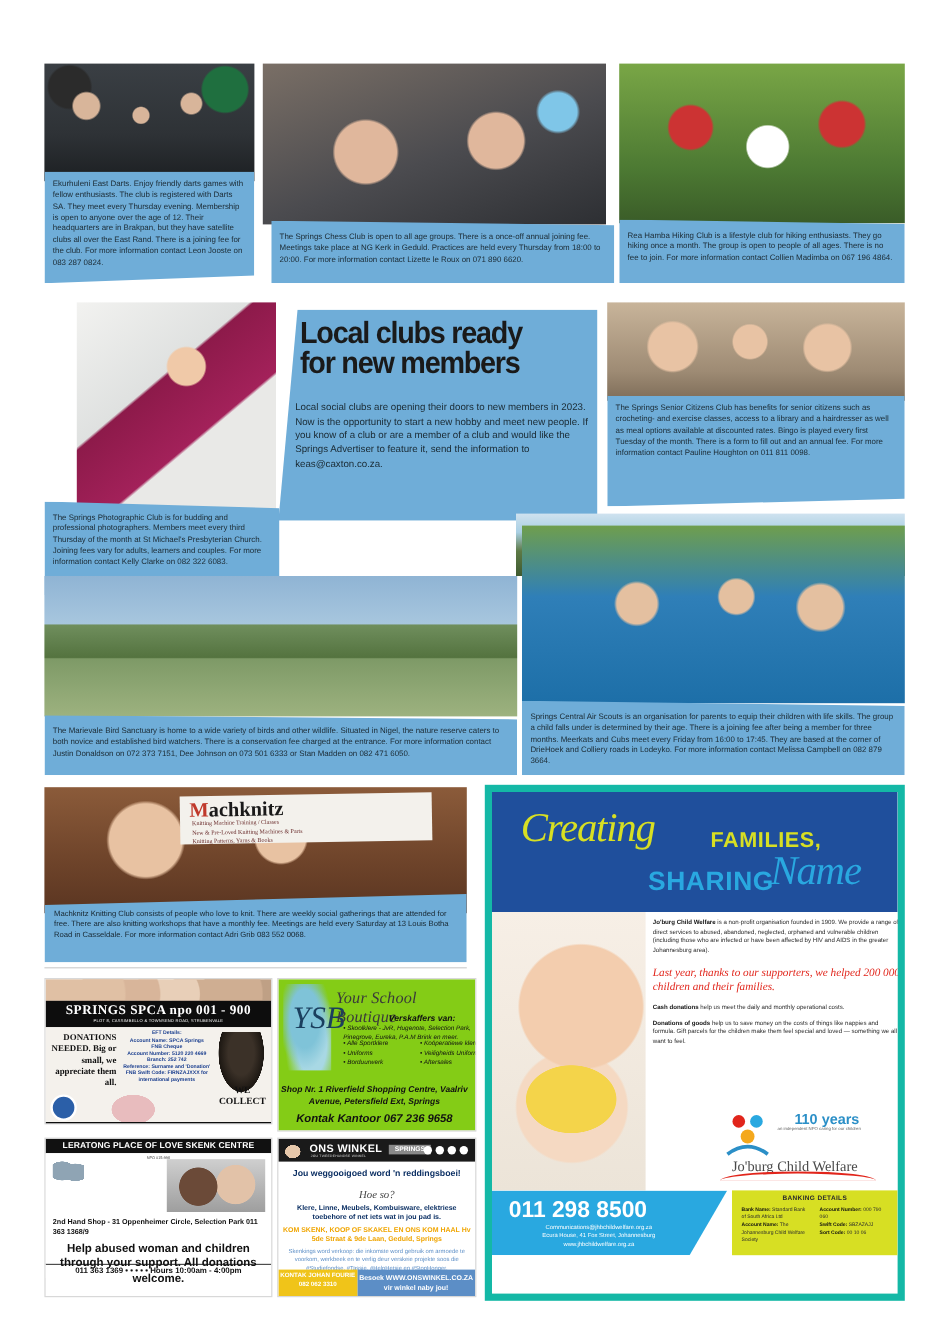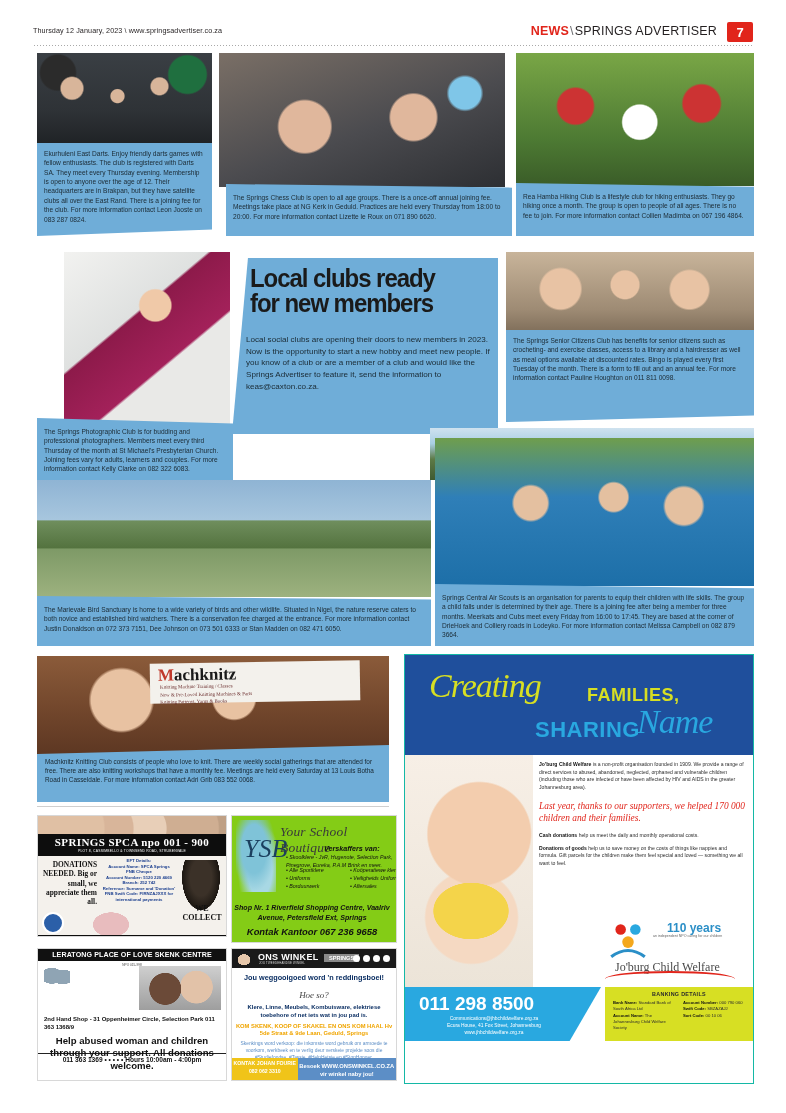--- a/index.html
+++ b/index.html
@@ -154,21 +154,21 @@
   .ow-line1 { text-align:center; font-size:7.3px; font-weight:bold; color:#0b2f63; margin-top:5px;}
   .ow-hoe { text-align:center; font-family:"Liberation Serif", serif; font-style:italic; font-size:9px; color:#444; margin-top:8px;}
   .ow-line2 { text-align:center; font-size:5.9px; font-weight:bold; color:#0b2f63; margin-top:3px; line-height:1.4; padding:0 6px;}
   .ow-line3 { text-align:center; font-size:5.8px; font-weight:bold; color:#f0a500; margin-top:3px; line-height:1.35;}
   .ow-line4 { text-align:center; font-size:4.9px; color:#5c8ec6; margin-top:3px; line-height:1.4; padding:0 5px;}
   .ow-foot { position:absolute; left:0; right:0; bottom:0; height:22px; display:flex;}
   .ow-kontak { width:40%; background:#f0c419; color:#fff; font-size:5.2px; font-weight:bold; text-align:center; padding-top:2px; line-height:1.45;}
   .ow-visit { width:60%; background:#5c8ec6; color:#fff; font-size:5.8px; font-weight:bold; text-align:center; padding-top:4px; line-height:1.45;}
 
   
-  .jcw { position:absolute; left:404px; top:654px; width:350px; height:430px; background:#fff; border:1px solid #14b8a6; overflow:hidden;}
+  .jcw { position:absolute; left:404px; top:654px; width:350px; height:430px; background:#fff; border:6px solid #14b8a6; overflow:hidden;}
   .jcw-top { height:100px; background:#1f4f9c; position:relative;}
   .jcw-creating { position:absolute; left:24px; top:12px; font-family:"Liberation Serif", serif; font-style:italic;
      font-size:34px; color:#d7df23; letter-spacing:-1px;}
   .jcw-families { position:absolute; left:182px; top:30px; font-size:18px; font-weight:bold; color:#d7df23; letter-spacing:.5px;}
   .jcw-sharing { position:absolute; left:130px; top:62px; font-size:22px; font-weight:bold; color:#29a8e0; letter-spacing:.5px;}
   .jcw-love { position:absolute; left:232px; top:48px; font-family:"Liberation Serif", serif; font-style:italic;
      font-size:34px; color:#29a8e0; letter-spacing:-1px;}
   .jcw-mid { position:relative; height:232px; background:#fff;}
   .jcw-baby { position:absolute; left:0; top:0; width:128px; height:232px;
      background: radial-gradient(circle at 58% 34%, #f3cdae 30%, transparent 31%),
@@ -208,28 +208,20 @@
   .knit-logo .m { color:#c0392b; }
   .knit-sub { position:absolute; left:10px; top:20px; font-family:"Liberation Serif", serif; font-size:5px; color:#6b2d2d; line-height:1.5;}
 
   .thin-rule { position:absolute; background:#cfcfcf; height:1px;}
 </style>
 </head>
 <body>
 
 <div class="page">
 
-  <div class="masthead">
-    <div class="masthead-left">Thursday 12 January, 2023 \ www.springsadvertiser.co.za</div>
-    <div class="masthead-right">
-      <span class="mh-news">NEWS</span><span class="mh-slash">\</span><span class="mh-title">SPRINGS ADVERTISER</span>
-    </div>
-    <div class="page-badge">7</div>
-    <div class="mh-rule"></div>
-  </div>
 
   <div class="ph img-darts" style="left:37px;top:53px;width:175px;height:98px;"></div>
   <div class="cap skew-c" style="left:37px;top:143px;width:175px;height:93px;">Ekurhuleni East Darts. Enjoy friendly darts games with fellow enthusiasts. The club is registered with Darts SA. They meet every Thursday evening. Membership is open to anyone over the age of 12. Their headquarters are in Brakpan, but they have satellite clubs all over the East Rand. There is a joining fee for the club. For more information contact Leon Jooste on 083 287 0824.</div>
 
   <div class="ph img-chess" style="left:219px;top:53px;width:286px;height:134px;"></div>
   <div class="cap skew-b" style="left:226px;top:184px;width:286px;height:52px;">The Springs Chess Club is open to all age groups. There is a once-off annual joining fee. Meetings take place at NG Kerk in Geduld. Practices are held every Thursday from 18:00 to 20:00. For more information contact Lizette le Roux on 071 890 6620.</div>
 
   <div class="ph img-hike" style="left:516px;top:53px;width:238px;height:133px;"></div>
   <div class="cap skew-b" style="left:516px;top:183px;width:238px;height:53px;">Rea Hamba Hiking Club is a lifestyle club for hiking enthusiasts. They go hiking once a month. The group is open to people of all ages. There is no fee to join. For more information contact Collien Madimba on 067 196 4864.</div>
 
@@ -358,21 +350,21 @@
       <div class="jcw-families">FAMILIES,</div>
       <div class="jcw-sharing">SHARING</div>
       <div class="jcw-love">Name</div>
     </div>
     <div class="jcw-mid">
       <div class="jcw-baby">
         <div class="jcw-hat"></div>
       </div>
       <div class="jcw-text">
         <p><b>Jo'burg Child Welfare</b><span> is a non-profit organisation founded in 1909. We provide a range of direct services to abused, abandoned, neglected, orphaned and vulnerable children (including those who are infected or have been affected by HIV and AIDS in the greater Johannesburg area).</span></p>
-        <p class="jcw-red">Last year, thanks to our supporters, we helped 170 000 children and their families.</p>
+        <p class="jcw-red">Last year, thanks to our supporters, we helped 200 000 children and their families.</p>
         <p><b>Cash donations</b><span> help us meet the daily and monthly operational costs.</span></p>
         <p style="margin-top:5px;"><b>Donations of goods</b><span> help us to save money on the costs of things like nappies and formula. Gift parcels for the children make them feel special and loved — something we all want to feel.</span></p>
       </div>
       <div class="jcw-logo">
         <svg class="jcw-logo-mark" viewBox="0 0 40 40">
           <circle cx="13" cy="10" r="5" fill="#e1251b"></circle>
           <circle cx="27" cy="10" r="5" fill="#29a8e0"></circle>
           <circle cx="20" cy="22" r="5.5" fill="#f4a81d"></circle>
           <path d="M4 36 Q20 24 36 36" stroke="#2b8fc7" stroke-width="3" fill="none"></path>
         </svg>

